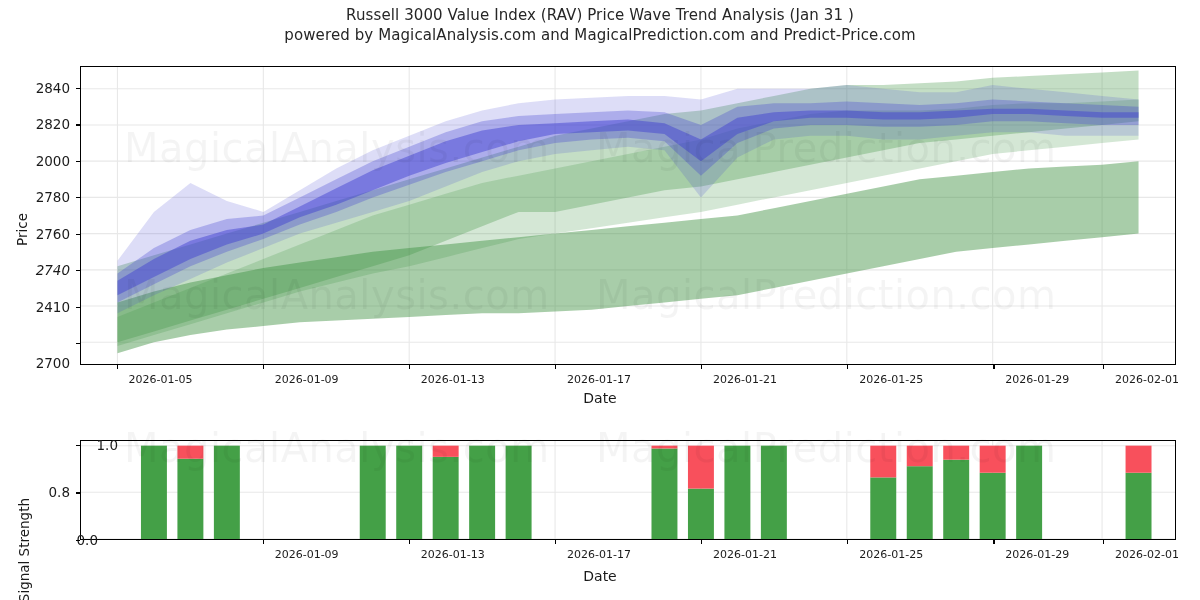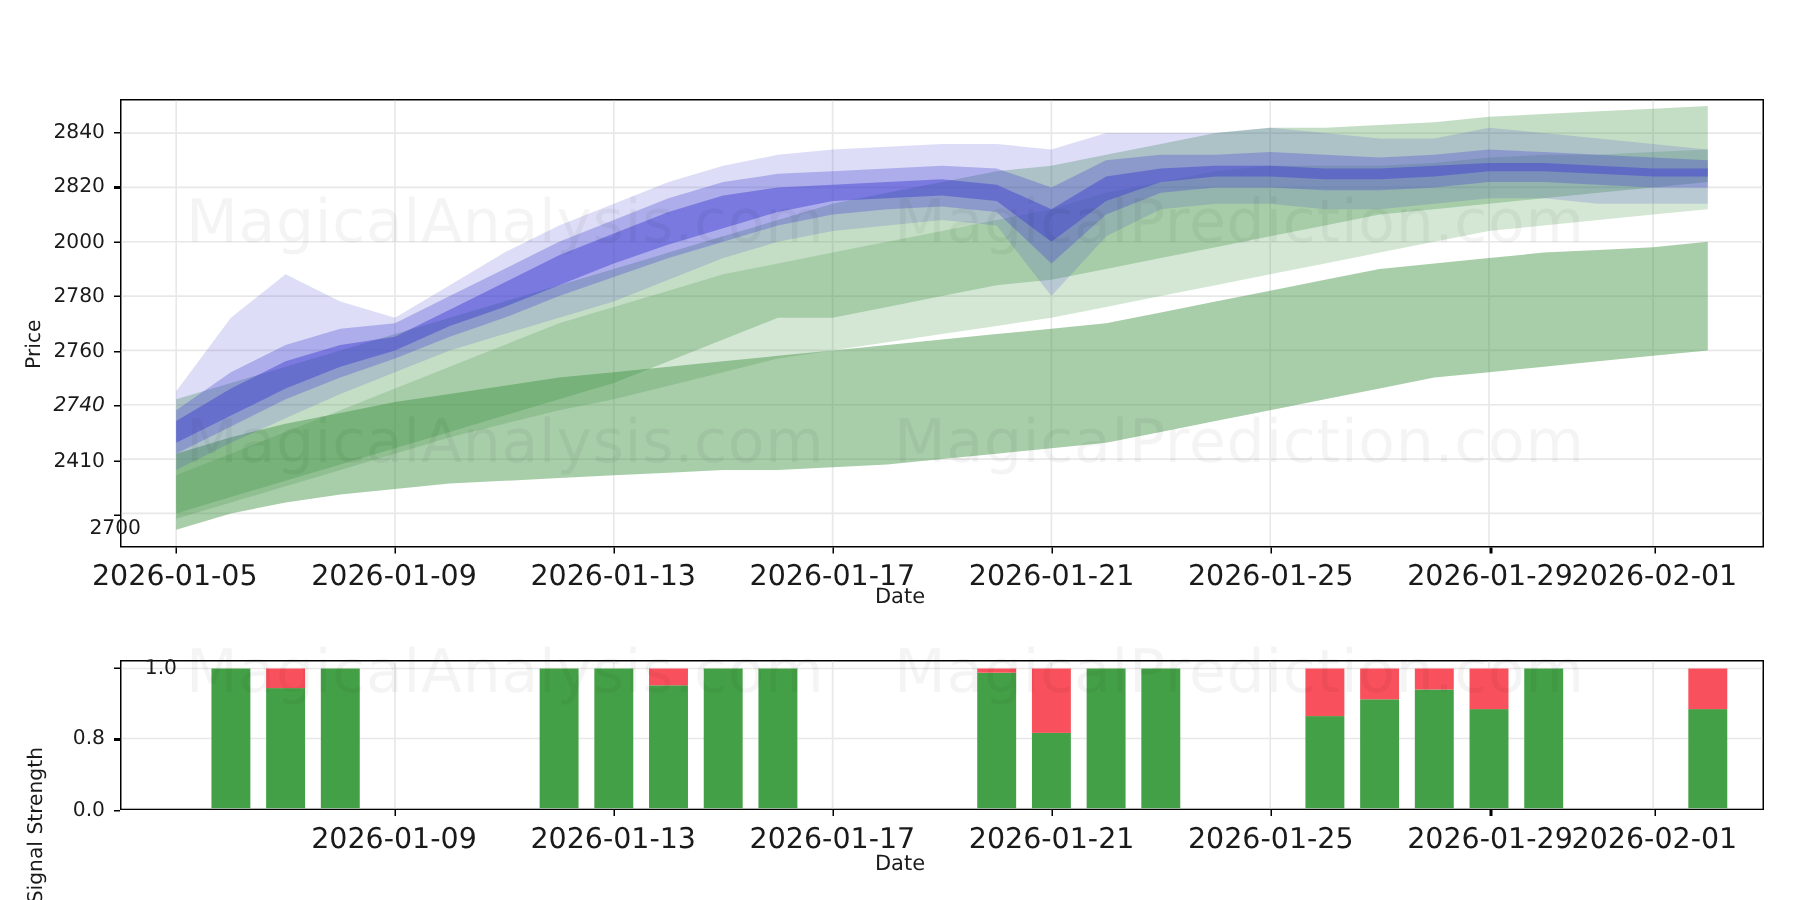--- a/index.html
+++ b/index.html
@@ -24,22 +24,22 @@
   .axes-lower{
     position:absolute;left:80px;top:440px;width:1096px;height:100px;
     border:1.2px solid #000;background:#fff;box-sizing:border-box;
   }
   .plotsvg{position:absolute;left:0;top:0;width:100%;height:100%;display:block;}
   .ytick-main{position:absolute;text-align:right;width:66px;left:4px;
     font-size:13.5px;color:#1a1a1a;transform:translateY(-50%);}
   .ytick-low{position:absolute;text-align:right;width:66px;left:4px;
     font-size:13.5px;color:#1a1a1a;transform:translateY(-50%);}
   .xtick{
-    position:absolute;font-size:19px;color:#1a1a1a;
-    transform:translateX(-50%);white-space:nowrap;
+    position:absolute;font-size:11px;color:#1a1a1a;
+    transform:translateX(-50%);white-space:nowrap;margin-left:44px;
   }
   .tickmark{position:absolute;background:#000;}
   .axlabel{position:absolute;font-size:14px;color:#1a1a1a;}
   .ylabel-rot{
     position:absolute;font-size:13.5px;color:#1a1a1a;
     transform-origin:center center;white-space:nowrap;
   }
   .subtitle{
     position:absolute;left:0;top:418px;width:1200px;text-align:center;
     font-size:15px;color:#262626;
@@ -48,20 +48,24 @@
     position:absolute;font-size:40px;color:#000;opacity:.040;
     white-space:nowrap;pointer-events:none;font-weight:400;
     letter-spacing:.5px;
   }
 </style>
 </head>
 <body>
 
 <div id="root">
 
+  <div class="title-block">
+    <div class="title-line">Russell 3000 Value Index (RAV) Price Wave Trend Analysis (Jan 31 )</div>
+    <div class="title-line">powered by MagicalAnalysis.com and MagicalPrediction.com and Predict-Price.com</div>
+  </div>
 
   <div class="axes-main">
     <svg class="plotsvg" id="svg-main" viewBox="0 0 1096 299" preserveAspectRatio="none">
         <line x1="0" x2="1096" y1="277.1219512195122" y2="277.1219512195122" stroke="#e8e8e8" stroke-width="1.1"></line>
         <line x1="0" x2="1096" y1="240.65853658536585" y2="240.65853658536585" stroke="#e8e8e8" stroke-width="1.1"></line>
         <line x1="0" x2="1096" y1="204.1951219512195" y2="204.1951219512195" stroke="#e8e8e8" stroke-width="1.1"></line>
         <line x1="0" x2="1096" y1="167.73170731707316" y2="167.73170731707316" stroke="#e8e8e8" stroke-width="1.1"></line>
         <line x1="0" x2="1096" y1="131.2682926829268" y2="131.2682926829268" stroke="#e8e8e8" stroke-width="1.1"></line>
         <line x1="0" x2="1096" y1="94.80487804878047" y2="94.80487804878047" stroke="#e8e8e8" stroke-width="1.1"></line>
         <line x1="0" x2="1096" y1="58.34146341463412" y2="58.34146341463412" stroke="#e8e8e8" stroke-width="1.1"></line>
@@ -76,21 +80,21 @@
         <line x1="1022.9333333333334" x2="1022.9333333333334" y1="0" y2="299" stroke="#e8e8e8" stroke-width="1.1"></line>
         <path d="M 36.53333333333333 200.5487804878049 L 73.06666666666666 189.609756097561 L 109.60000000000001 178.67073170731706 L 146.13333333333333 167.73170731707316 L 182.66666666666666 156.7926829268293 L 219.20000000000002 145.85365853658536 L 255.73333333333335 134.91463414634146 L 292.26666666666665 123.97560975609758 L 328.8 113.03658536585365 L 365.3333333333333 102.09756097560975 L 401.8666666666666 91.15853658536588 L 438.40000000000003 80.21951219512195 L 474.93333333333334 69.28048780487805 L 511.4666666666667 61.98780487804876 L 548 54.695121951219534 L 584.5333333333333 47.40243902439025 L 621.0666666666666 43.756097560975604 L 657.6 36.46341463414632 L 694.1333333333333 29.17073170731709 L 730.6666666666666 21.878048780487802 L 767.1999999999999 18.231707317073187 L 803.7333333333332 18.231707317073187 L 840.2666666666668 16.40853658536588 L 876.8000000000001 14.585365853658573 L 913.3333333333334 10.939024390243901 L 949.8666666666667 9.115853658536594 L 986.4 7.292682926829286 L 1022.9333333333334 5.469512195121979 L 1059.4666666666667 3.6463414634146147 L 1059.4666666666667 54.695121951219534 L 1022.9333333333334 58.34146341463412 L 986.4 61.98780487804876 L 949.8666666666667 65.6341463414634 L 913.3333333333334 69.28048780487805 L 876.8000000000001 72.92682926829269 L 840.2666666666668 76.57317073170731 L 803.7333333333332 83.8658536585366 L 767.1999999999999 91.15853658536588 L 730.6666666666666 98.45121951219511 L 694.1333333333333 105.7439024390244 L 657.6 113.03658536585365 L 621.0666666666666 120.32926829268294 L 584.5333333333333 123.97560975609758 L 548 131.2682926829268 L 511.4666666666667 138.5609756097561 L 474.93333333333334 145.85365853658536 L 438.40000000000003 145.85365853658536 L 401.8666666666666 160.4390243902439 L 365.3333333333333 175.02439024390245 L 328.8 189.609756097561 L 292.26666666666665 200.5487804878049 L 255.73333333333335 211.4878048780488 L 219.20000000000002 222.4268292682927 L 182.66666666666666 233.3658536585366 L 146.13333333333333 244.3048780487805 L 109.60000000000001 255.2439024390244 L 73.06666666666666 266.1829268292683 L 36.53333333333333 277.1219512195122 Z" fill="#3d9140" fill-opacity="0.3" stroke="none"></path>
         <path d="M 36.53333333333333 237.0121951219512 L 73.06666666666666 226.0731707317073 L 109.60000000000001 216.9573170731707 L 146.13333333333333 209.66463414634148 L 182.66666666666666 202.3719512195122 L 219.20000000000002 196.90243902439022 L 255.73333333333335 191.4329268292683 L 292.26666666666665 185.96341463414635 L 328.8 182.3170731707317 L 365.3333333333333 178.67073170731706 L 401.8666666666666 175.02439024390245 L 438.40000000000003 171.3780487804878 L 474.93333333333334 167.73170731707316 L 511.4666666666667 164.08536585365854 L 548 160.4390243902439 L 584.5333333333333 156.7926829268293 L 621.0666666666666 153.14634146341464 L 657.6 149.5 L 694.1333333333333 142.2073170731707 L 730.6666666666666 134.91463414634146 L 767.1999999999999 127.6219512195122 L 803.7333333333332 120.32926829268294 L 840.2666666666668 113.03658536585365 L 876.8000000000001 109.39024390243901 L 913.3333333333334 105.7439024390244 L 949.8666666666667 102.09756097560975 L 986.4 100.27439024390242 L 1022.9333333333334 98.45121951219511 L 1059.4666666666667 94.80487804878047 L 1059.4666666666667 167.73170731707316 L 1022.9333333333334 171.3780487804878 L 986.4 175.02439024390245 L 949.8666666666667 178.67073170731706 L 913.3333333333334 182.3170731707317 L 876.8000000000001 185.96341463414635 L 840.2666666666668 193.2560975609756 L 803.7333333333332 200.5487804878049 L 767.1999999999999 207.84146341463415 L 730.6666666666666 215.1341463414634 L 694.1333333333333 222.4268292682927 L 657.6 229.71951219512195 L 621.0666666666666 233.3658536585366 L 584.5333333333333 237.0121951219512 L 548 240.65853658536585 L 511.4666666666667 244.3048780487805 L 474.93333333333334 246.1280487804878 L 438.40000000000003 247.9512195121951 L 401.8666666666666 247.9512195121951 L 365.3333333333333 249.77439024390245 L 328.8 251.59756097560975 L 292.26666666666665 253.4207317073171 L 255.73333333333335 255.2439024390244 L 219.20000000000002 257.0670731707317 L 182.66666666666666 260.7134146341463 L 146.13333333333333 264.359756097561 L 109.60000000000001 269.8292682926829 L 73.06666666666666 277.1219512195122 L 36.53333333333333 288.0609756097561 Z" fill="#3d9140" fill-opacity="0.45" stroke="none"></path>
         <path d="M 36.53333333333333 251.59756097560975 L 73.06666666666666 237.0121951219512 L 109.60000000000001 222.4268292682927 L 146.13333333333333 207.84146341463415 L 182.66666666666666 193.2560975609756 L 219.20000000000002 178.67073170731706 L 255.73333333333335 164.08536585365854 L 292.26666666666665 149.5 L 328.8 138.5609756097561 L 365.3333333333333 127.6219512195122 L 401.8666666666666 116.6829268292683 L 438.40000000000003 109.39024390243901 L 474.93333333333334 102.09756097560975 L 511.4666666666667 94.80487804878047 L 548 87.51219512195124 L 584.5333333333333 80.21951219512195 L 621.0666666666666 72.92682926829269 L 657.6 61.98780487804876 L 694.1333333333333 54.695121951219534 L 730.6666666666666 47.40243902439025 L 767.1999999999999 43.756097560975604 L 803.7333333333332 43.756097560975604 L 840.2666666666668 43.756097560975604 L 876.8000000000001 41.9329268292683 L 913.3333333333334 38.28658536585368 L 949.8666666666667 36.46341463414632 L 986.4 36.46341463414632 L 1022.9333333333334 34.64024390243901 L 1059.4666666666667 32.8170731707317 L 1059.4666666666667 72.92682926829269 L 1022.9333333333334 76.57317073170731 L 986.4 80.21951219512195 L 949.8666666666667 83.8658536585366 L 913.3333333333334 87.51219512195124 L 876.8000000000001 94.80487804878047 L 840.2666666666668 102.09756097560975 L 803.7333333333332 109.39024390243901 L 767.1999999999999 116.6829268292683 L 730.6666666666666 123.97560975609758 L 694.1333333333333 131.2682926829268 L 657.6 138.5609756097561 L 621.0666666666666 145.85365853658536 L 584.5333333333333 151.3231707317073 L 548 156.7926829268293 L 511.4666666666667 162.2621951219512 L 474.93333333333334 167.73170731707316 L 438.40000000000003 173.2012195121951 L 401.8666666666666 182.3170731707317 L 365.3333333333333 191.4329268292683 L 328.8 200.5487804878049 L 292.26666666666665 207.84146341463415 L 255.73333333333335 216.9573170731707 L 219.20000000000002 226.0731707317073 L 182.66666666666666 237.0121951219512 L 146.13333333333333 247.9512195121951 L 109.60000000000001 258.890243902439 L 73.06666666666666 269.8292682926829 L 36.53333333333333 280.7682926829268 Z" fill="#3d9140" fill-opacity="0.22" stroke="none"></path>
         <path d="M 36.53333333333333 195.07926829268294 L 73.06666666666666 145.85365853658536 L 109.60000000000001 116.6829268292683 L 146.13333333333333 134.91463414634146 L 182.66666666666666 145.85365853658536 L 219.20000000000002 123.97560975609758 L 255.73333333333335 102.09756097560975 L 292.26666666666665 83.8658536585366 L 328.8 69.28048780487805 L 365.3333333333333 54.695121951219534 L 401.8666666666666 43.756097560975604 L 438.40000000000003 36.46341463414632 L 474.93333333333334 32.8170731707317 L 511.4666666666667 30.993902439024396 L 548 29.17073170731709 L 584.5333333333333 29.17073170731709 L 621.0666666666666 32.8170731707317 L 657.6 21.878048780487802 L 694.1333333333333 21.878048780487802 L 730.6666666666666 21.878048780487802 L 767.1999999999999 18.231707317073187 L 803.7333333333332 21.878048780487802 L 840.2666666666668 25.524390243902417 L 876.8000000000001 25.524390243902417 L 913.3333333333334 18.231707317073187 L 949.8666666666667 21.878048780487802 L 986.4 25.524390243902417 L 1022.9333333333334 29.17073170731709 L 1059.4666666666667 32.8170731707317 L 1059.4666666666667 69.28048780487805 L 1022.9333333333334 69.28048780487805 L 986.4 69.28048780487805 L 949.8666666666667 65.6341463414634 L 913.3333333333334 65.6341463414634 L 876.8000000000001 69.28048780487805 L 840.2666666666668 72.92682926829269 L 803.7333333333332 72.92682926829269 L 767.1999999999999 69.28048780487805 L 730.6666666666666 69.28048780487805 L 694.1333333333333 72.92682926829269 L 657.6 91.15853658536588 L 621.0666666666666 131.2682926829268 L 584.5333333333333 83.8658536585366 L 548 80.21951219512195 L 511.4666666666667 83.8658536585366 L 474.93333333333334 87.51219512195124 L 438.40000000000003 94.80487804878047 L 401.8666666666666 105.7439024390244 L 365.3333333333333 120.32926829268294 L 328.8 134.91463414634146 L 292.26666666666665 145.85365853658536 L 255.73333333333335 156.7926829268293 L 219.20000000000002 167.73170731707316 L 182.66666666666666 182.3170731707317 L 146.13333333333333 196.90243902439022 L 109.60000000000001 213.3109756097561 L 73.06666666666666 229.71951219512195 L 36.53333333333333 247.9512195121951 Z" fill="#4040d0" fill-opacity="0.18" stroke="none"></path>
         <path d="M 36.53333333333333 207.84146341463415 L 73.06666666666666 182.3170731707317 L 109.60000000000001 164.08536585365854 L 146.13333333333333 153.14634146341464 L 182.66666666666666 149.5 L 219.20000000000002 131.2682926829268 L 255.73333333333335 113.03658536585365 L 292.26666666666665 94.80487804878047 L 328.8 80.21951219512195 L 365.3333333333333 65.6341463414634 L 401.8666666666666 54.695121951219534 L 438.40000000000003 49.22560975609758 L 474.93333333333334 47.40243902439025 L 511.4666666666667 45.57926829268294 L 548 43.756097560975604 L 584.5333333333333 45.57926829268294 L 621.0666666666666 58.34146341463412 L 657.6 40.10975609756099 L 694.1333333333333 36.46341463414632 L 730.6666666666666 36.46341463414632 L 767.1999999999999 34.64024390243901 L 803.7333333333332 36.46341463414632 L 840.2666666666668 38.28658536585368 L 876.8000000000001 36.46341463414632 L 913.3333333333334 32.8170731707317 L 949.8666666666667 34.64024390243901 L 986.4 36.46341463414632 L 1022.9333333333334 38.28658536585368 L 1059.4666666666667 40.10975609756099 L 1059.4666666666667 58.34146341463412 L 1022.9333333333334 58.34146341463412 L 986.4 56.51829268292681 L 949.8666666666667 54.695121951219534 L 913.3333333333334 54.695121951219534 L 876.8000000000001 58.34146341463412 L 840.2666666666668 60.164634146341456 L 803.7333333333332 60.164634146341456 L 767.1999999999999 58.34146341463412 L 730.6666666666666 58.34146341463412 L 694.1333333333333 61.98780487804876 L 657.6 76.57317073170731 L 621.0666666666666 109.39024390243901 L 584.5333333333333 74.75 L 548 71.10365853658536 L 511.4666666666667 72.92682926829269 L 474.93333333333334 76.57317073170731 L 438.40000000000003 83.8658536585366 L 401.8666666666666 94.80487804878047 L 365.3333333333333 105.7439024390244 L 328.8 118.5060975609756 L 292.26666666666665 131.2682926829268 L 255.73333333333335 145.85365853658536 L 219.20000000000002 158.6158536585366 L 182.66666666666666 173.2012195121951 L 146.13333333333333 185.96341463414635 L 109.60000000000001 200.5487804878049 L 73.06666666666666 218.78048780487805 L 36.53333333333333 237.0121951219512 Z" fill="#4040d0" fill-opacity="0.3" stroke="none"></path>
         <path d="M 36.53333333333333 215.1341463414634 L 73.06666666666666 193.2560975609756 L 109.60000000000001 175.02439024390245 L 146.13333333333333 164.08536585365854 L 182.66666666666666 158.6158536585366 L 219.20000000000002 140.3841463414634 L 255.73333333333335 122.15243902439025 L 292.26666666666665 103.92073170731706 L 328.8 89.33536585365854 L 365.3333333333333 74.75 L 401.8666666666666 63.8109756097561 L 438.40000000000003 58.34146341463412 L 474.93333333333334 56.51829268292681 L 511.4666666666667 54.695121951219534 L 548 52.8719512195122 L 584.5333333333333 56.51829268292681 L 621.0666666666666 72.92682926829269 L 657.6 51.04878048780489 L 694.1333333333333 45.57926829268294 L 730.6666666666666 43.756097560975604 L 767.1999999999999 43.756097560975604 L 803.7333333333332 45.57926829268294 L 840.2666666666668 45.57926829268294 L 876.8000000000001 43.756097560975604 L 913.3333333333334 41.9329268292683 L 949.8666666666667 41.9329268292683 L 986.4 43.756097560975604 L 1022.9333333333334 45.57926829268294 L 1059.4666666666667 45.57926829268294 L 1059.4666666666667 51.04878048780489 L 1022.9333333333334 51.04878048780489 L 986.4 49.22560975609758 L 949.8666666666667 47.40243902439025 L 913.3333333333334 47.40243902439025 L 876.8000000000001 51.04878048780489 L 840.2666666666668 52.8719512195122 L 803.7333333333332 52.8719512195122 L 767.1999999999999 51.04878048780489 L 730.6666666666666 51.04878048780489 L 694.1333333333333 54.695121951219534 L 657.6 67.45731707317071 L 621.0666666666666 94.80487804878047 L 584.5333333333333 67.45731707317071 L 548 63.8109756097561 L 511.4666666666667 65.6341463414634 L 474.93333333333334 67.45731707317071 L 438.40000000000003 74.75 L 401.8666666666666 85.6890243902439 L 365.3333333333333 96.6280487804878 L 328.8 109.39024390243901 L 292.26666666666665 123.97560975609758 L 255.73333333333335 138.5609756097561 L 219.20000000000002 151.3231707317073 L 182.66666666666666 167.73170731707316 L 146.13333333333333 178.67073170731706 L 109.60000000000001 193.2560975609756 L 73.06666666666666 211.4878048780488 L 36.53333333333333 229.71951219512195 Z" fill="#4040d0" fill-opacity="0.48" stroke="none"></path>
       </svg>
   </div>
   <div id="main-ticks">
-      <div class="ytick-main" style="top: 352px; left: 0px; width: 70px; padding-left: 24px;">2700</div>
+      <div class="ytick-main" style="top: 363px; left: 0px; width: 70px;">2700</div>
       <div class="tickmark" style="left: 76px; top: 343.122px; width: 4px; height: 1.2px;"></div>
       <div class="ytick-main" style="top: 306.659px; left: 0px; width: 70px;">2410</div>
       <div class="tickmark" style="left: 76px; top: 306.659px; width: 4px; height: 1.2px;"></div>
       <div class="ytick-main" style="top: 270.195px; left: 0px; width: 70px; font-style: italic;">2740</div>
       <div class="tickmark" style="left: 76px; top: 270.195px; width: 4px; height: 1.2px;"></div>
       <div class="ytick-main" style="top: 233.732px; left: 0px; width: 70px;">2760</div>
       <div class="tickmark" style="left: 76px; top: 233.732px; width: 4px; height: 1.2px;"></div>
       <div class="ytick-main" style="top: 197.268px; left: 0px; width: 70px;">2780</div>
       <div class="tickmark" style="left: 76px; top: 197.268px; width: 4px; height: 1.2px;"></div>
       <div class="ytick-main" style="top: 160.805px; left: 0px; width: 70px;">2000</div>
@@ -191,21 +195,21 @@
         <g>
           <rect x="936.8666666666667" y="4.761904761904773" width="26" height="95.23809523809523" fill="#44a047"></rect>
         </g>
         <g>
           <rect x="1046.4666666666667" y="32.380952380952394" width="26" height="67.6190476190476" fill="#44a047"></rect>
           <rect x="1046.4666666666667" y="4.761904761904773" width="26" height="27.61904761904762" fill="#f8505c"></rect>
         </g>
       </svg>
   </div>
   <div id="low-ticks">
-      <div class="ytick-low" style="top: 540px; left: 0px; width: 70px;">0.0</div>
+      <div class="ytick-low" style="top: 540px; left: 0px; width: 70px; padding-left: 28px;">0.0</div>
       <div class="tickmark" style="left: 76px; top: 540px; width: 4px; height: 1.2px;"></div>
       <div class="ytick-low" style="top: 492.381px; left: 0px; width: 70px;">0.8</div>
       <div class="tickmark" style="left: 76px; top: 492.381px; width: 4px; height: 1.2px;"></div>
       <div class="ytick-low" style="top: 444.762px; left: 0px; width: 70px; padding-left: 48px;">1.0</div>
       <div class="tickmark" style="left: 76px; top: 444.762px; width: 4px; height: 1.2px;"></div>
       <div class="xtick" style="left: 262.667px; top: 548px;">2026-01-09</div>
       <div class="tickmark" style="left: 262.667px; top: 540px; width: 1.2px; height: 4px;"></div>
       <div class="xtick" style="left: 408.8px; top: 548px;">2026-01-13</div>
       <div class="tickmark" style="left: 408.8px; top: 540px; width: 1.2px; height: 4px;"></div>
       <div class="xtick" style="left: 554.933px; top: 548px;">2026-01-17</div>

